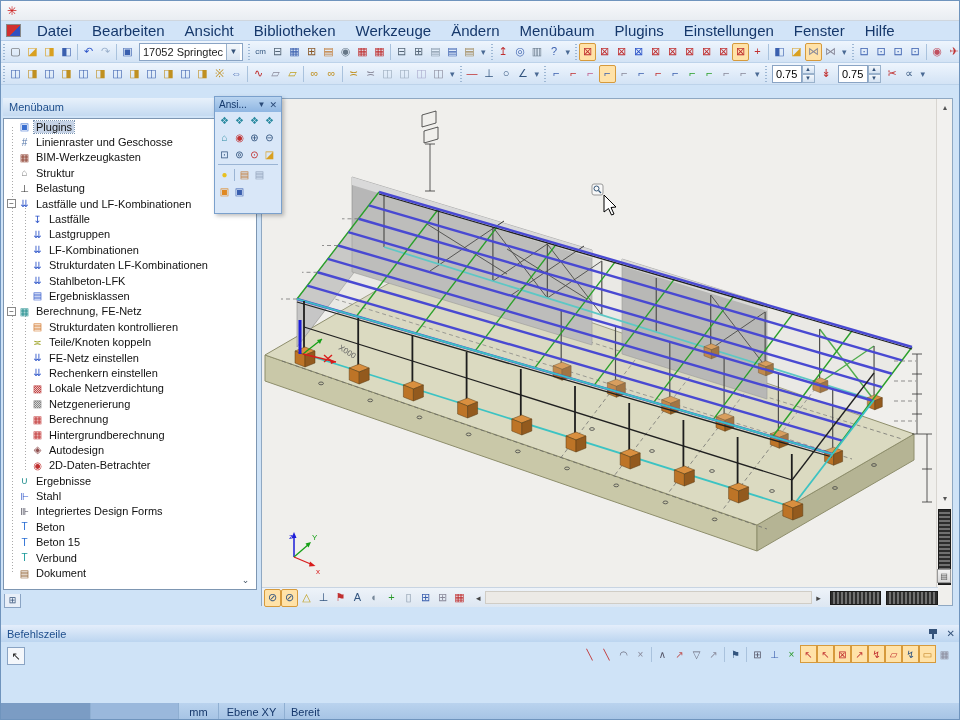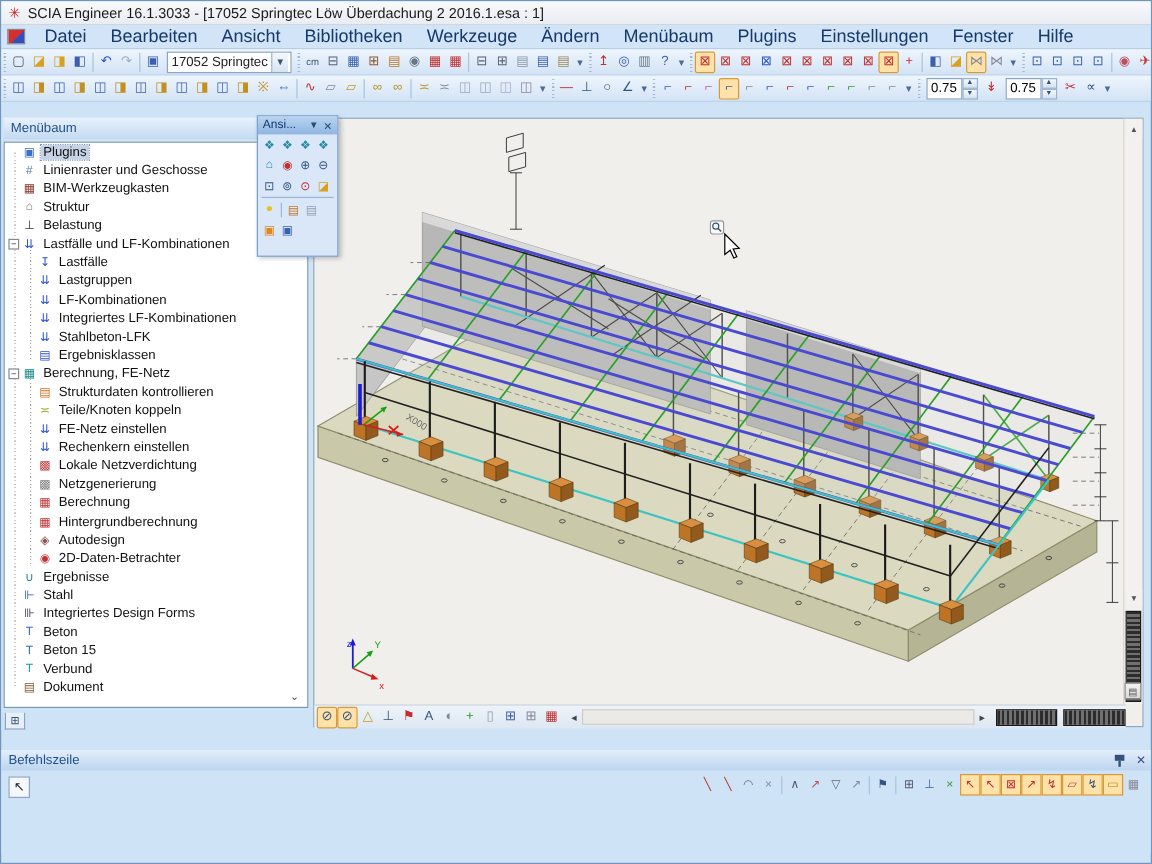--- a/index.html
+++ b/index.html
@@ -109,21 +109,20 @@
 .mark{fill:none;stroke:#444;stroke-width:.8;}
 .brace{stroke:#222;stroke-width:.9;}
 </style>
 </head>
 <body>
 
 <div id="app">
 
   <div id="titlebar">
     <span class="ticon">✳</span>
-    <span class="ttext">SCIA Engineer 16.1.3033 - [17052 Springtec Löw Überdachung 2 2016.1.esa : 1]</span>
   </div>
 
   <div id="menubar">
     <span class="appicon"></span>
   <span class="menuitem">Datei</span>
       <span class="menuitem">Bearbeiten</span>
       <span class="menuitem">Ansicht</span>
       <span class="menuitem">Bibliotheken</span>
       <span class="menuitem">Werkzeuge</span>
       <span class="menuitem">Ändern</span>
@@ -487,21 +486,21 @@
           <div class="trow" style="padding-left: 27px;">
             <span class="ticn" style="color: rgb(42, 82, 200);">⇊</span>
             <span class="tlabel">Lastgruppen</span>
           </div>
           <div class="trow" style="padding-left: 27px;">
             <span class="ticn" style="color: rgb(42, 82, 200);">⇊</span>
             <span class="tlabel">LF-Kombinationen</span>
           </div>
           <div class="trow" style="padding-left: 27px;">
             <span class="ticn" style="color: rgb(42, 82, 200);">⇊</span>
-            <span class="tlabel">Integriertes LF-Kombinationen</span>
+            <span class="tlabel">Strukturdaten LF-Kombinationen</span>
           </div>
           <div class="trow" style="padding-left: 27px;">
             <span class="ticn" style="color: rgb(42, 82, 200);">⇊</span>
             <span class="tlabel">Stahlbeton-LFK</span>
           </div>
           <div class="trow" style="padding-left: 27px;">
             <span class="ticn" style="color: rgb(42, 82, 200);">▤</span>
             <span class="tlabel">Ergebnisklassen</span>
           </div>
           <div class="trow" style="padding-left: 14px;">
@@ -1028,14 +1027,21 @@
         </span>
         <span class="snapbtn active">
           <span style="color: rgb(192, 128, 32);">▭</span>
         </span>
         <span class="snapbtn">
           <span style="color: rgb(136, 136, 153);">▦</span>
         </span>
       </div>
   </div>
 
+  <div id="statusbar">
+    <div id="scell-0" class="scell"></div>
+    <div id="scell-1" class="scell"></div>
+    <div id="scell-2" class="scell">mm</div>
+    <div id="scell-3" class="scell">Ebene XY</div>
+    <div id="scell-4" class="scell">Bereit</div>
+  </div>
 
 </div>
 
 </body></html>

